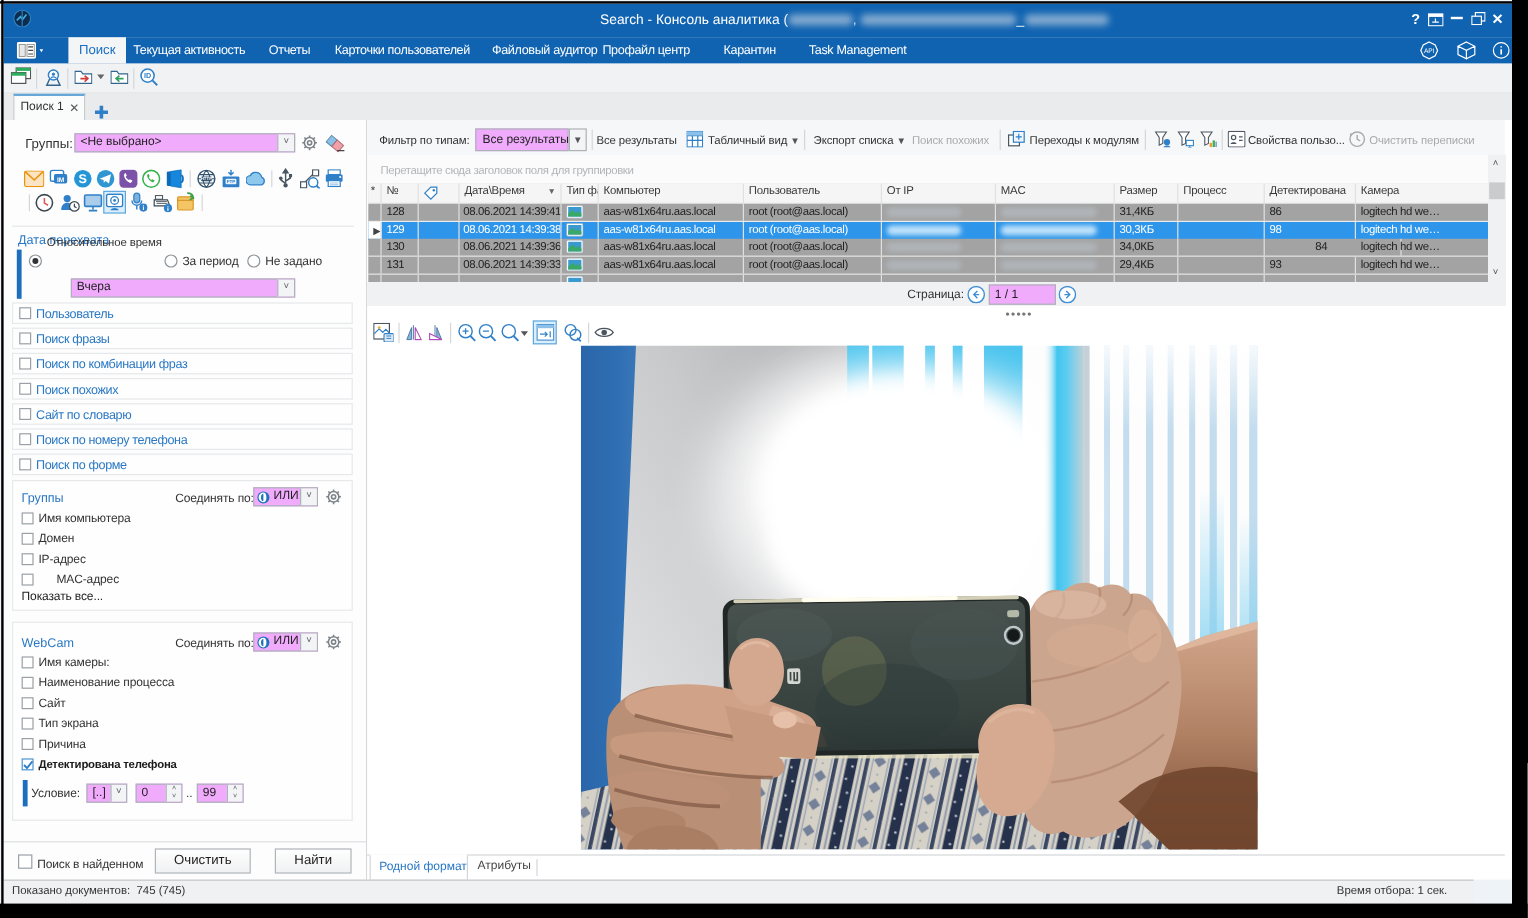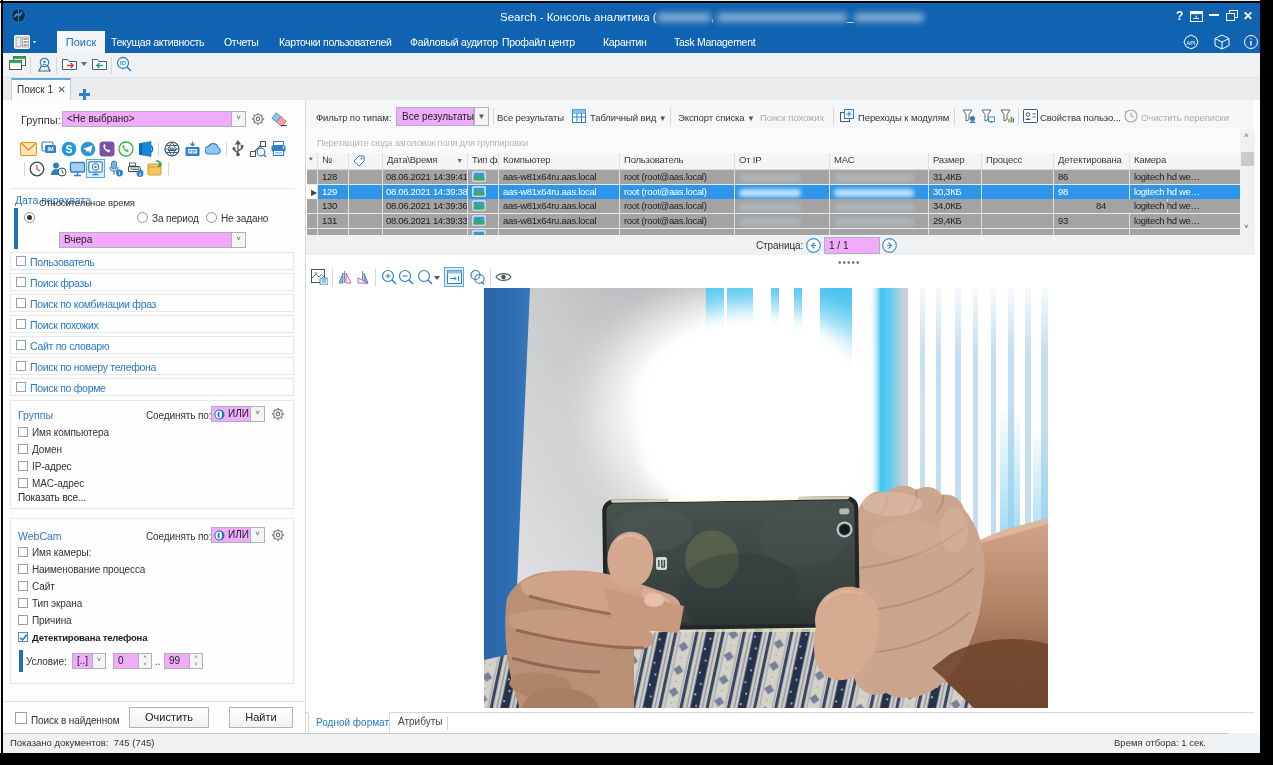--- a/index.html
+++ b/index.html
@@ -322,21 +322,21 @@
     <span style="position:absolute;left:16px;top:1px">ИЛИ</span>
     <span class="arr">˅</span>
   </div>
 <svg class="abs" style="left:271px;top:407px" width="14" height="14" viewBox="0 0 16 16">
     <path d="M8 3a5 5 0 1 0 0 10A5 5 0 0 0 8 3zm0 3a2 2 0 1 1 0 4 2 2 0 0 1 0-4z" fill="none" stroke="#7c8288" stroke-width="1.5"></path>
     <path d="M8 1v2M8 13v2M1 8h2M13 8h2M3 3l1.4 1.4M11.6 11.6L13 13M13 3l-1.4 1.4M4.4 11.6L3 13" stroke="#7c8288" stroke-width="1.5"></path>
   </svg>
 <div class="cb abs" style="left:18px;top:427px"></div><div class="lbl abs" style="left:32px;top:427px">Имя компьютера</div>
 <div class="cb abs" style="left:18px;top:444px"></div><div class="lbl abs" style="left:32px;top:444px">Домен</div>
 <div class="cb abs" style="left:18px;top:461px"></div><div class="lbl abs" style="left:32px;top:461px">IP-адрес</div>
-<div class="cb abs" style="left:18px;top:478px"></div><div class="lbl abs" style="left:32px;top:478px">MAC-адрес</div>
+<div class="cb abs" style="left:18px;top:478px"></div><div class="lbl abs" style="left:47px;top:478px">MAC-адрес</div>
 <div class="lbl abs" style="left:18px;top:492px;color:#222">Показать все...</div>
 
 <div class="secbox abs" style="top:518px;height:166px"></div>
 <div class="bluetext abs" style="left:18px;top:530px;font-size:10.5px">WebCam</div>
 <div class="lbl abs" style="left:146px;top:531px">Соединять по:</div>
 <div class="combo abs" style="left:211px;top:527px;width:54px;height:16px">
     <svg style="position:absolute;left:2px;top:2px" width="11" height="11" viewBox="0 0 11 11">
       <circle cx="5.5" cy="5.5" r="5" fill="#1e72bc"></circle>
       <path d="M5.5 1.5 a4 4 0 0 0 0 8 a2.5 4 0 0 0 0-8" fill="#fff"></path>
       <path d="M5.5 2.5 a2 3 0 0 0 0 6" fill="#1e72bc"></path>

